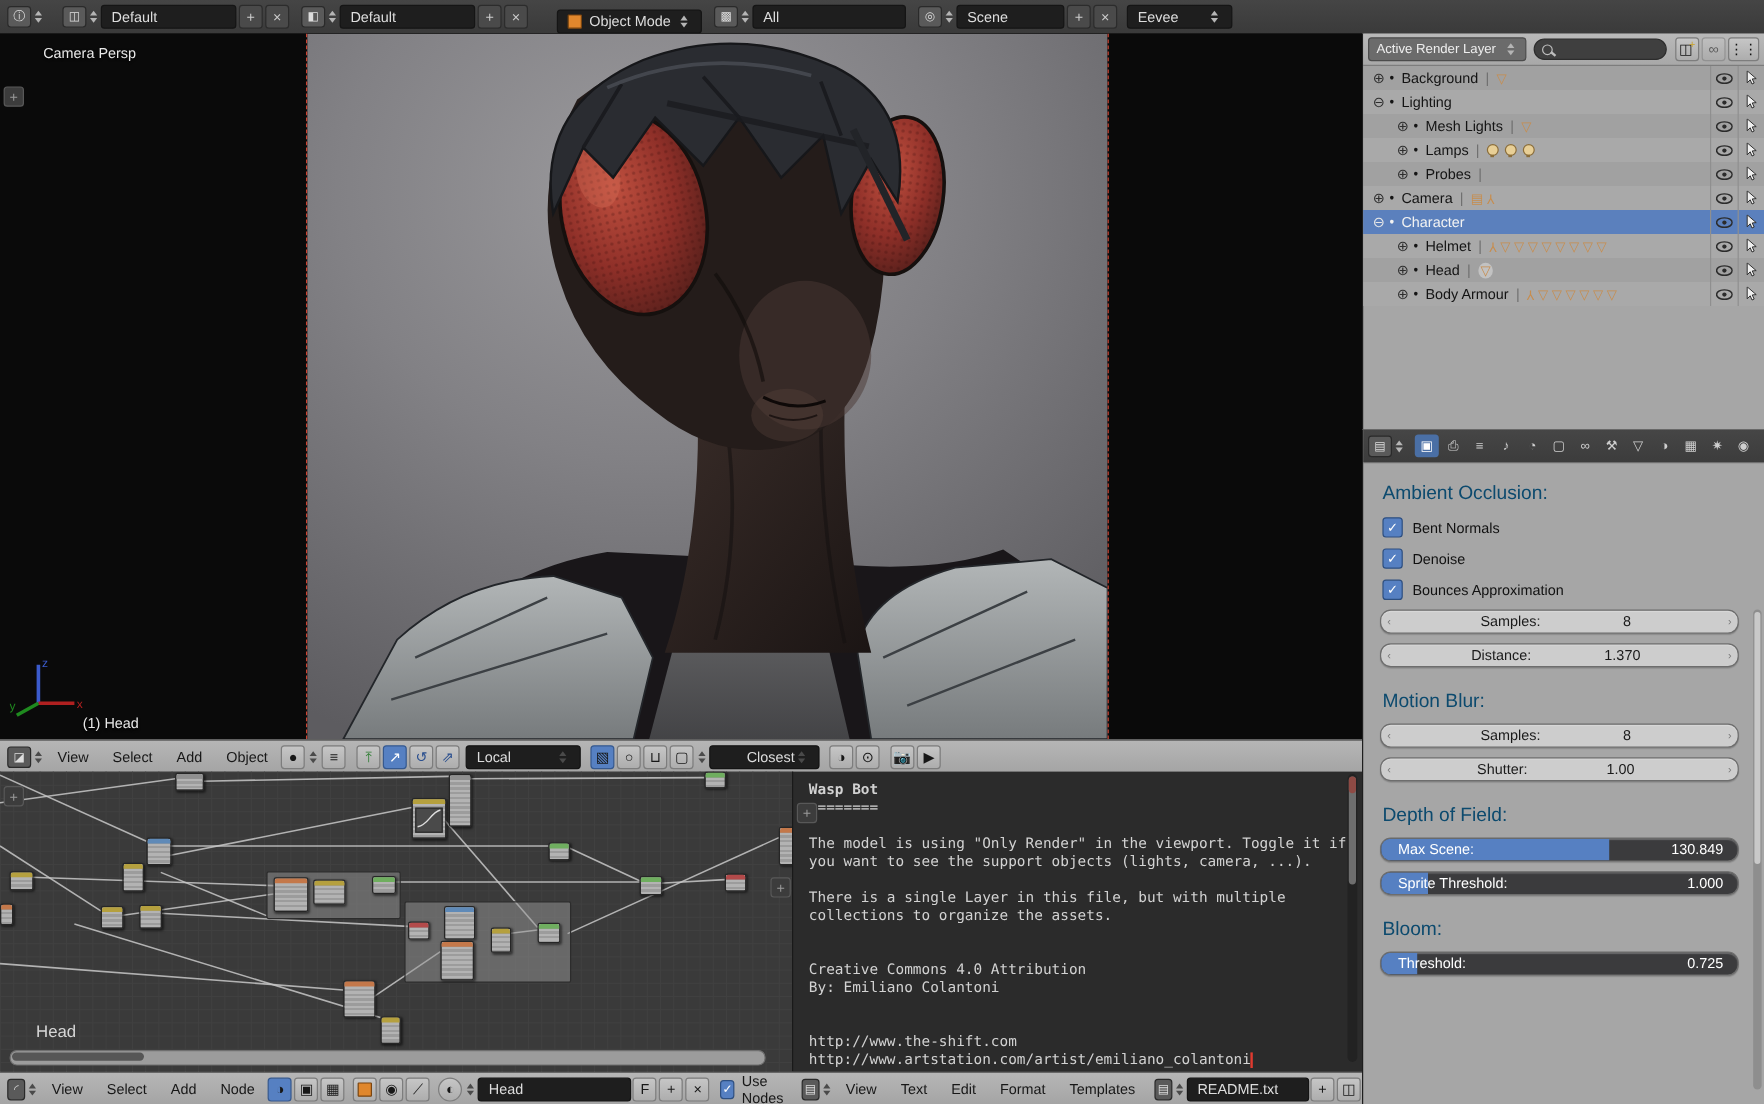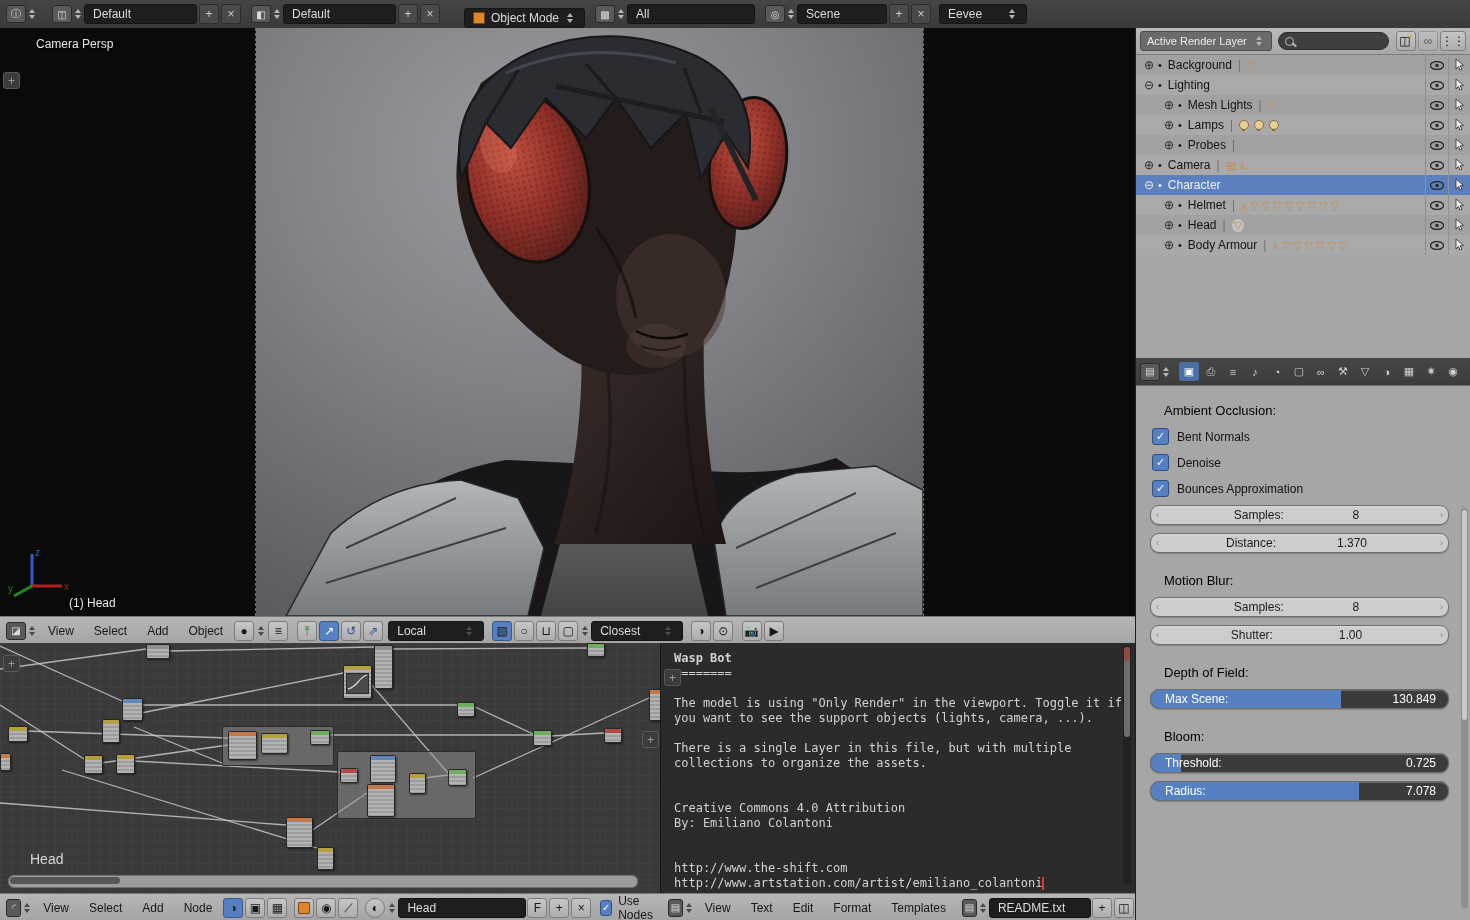--- a/index.html
+++ b/index.html
@@ -92,21 +92,21 @@
   .ic-lamp:after{content:"";position:absolute;left:2px;top:8px;width:3px;height:2px;background:#8a6d3a;}
   .ol-cols{position:absolute;right:0;top:0;height:100%;display:flex;}
   .ol-col{width:22px;height:100%;border-left:1px solid #8f8f8f;display:flex;align-items:center;justify-content:center;}
   
   #properties{left:1135px;top:358px;width:335px;height:562px;background:#a6a6a6;border-left:1px solid #1e1e1e;}
   #prop-tabs{height:27px;background:linear-gradient(#464646,#3c3c3c);border-bottom:1px solid #6e6e6e;
              display:flex;align-items:center;padding:0 4px;}
   .ptab{width:20px;height:19px;border-radius:3px;margin:0 1px;display:flex;align-items:center;justify-content:center;}
   .ptab.active{background:#4a6fa5;}
   #prop-body{position:absolute;left:0;top:27px;right:0;bottom:0;padding:16px 22px 0 14px;overflow:hidden;}
-  .pgroup-title{font-size:13px;color:#000000;margin:2px 0 9px 14px;}
+  .pgroup-title{font-size:16px;color:#0c4a6e;margin:2px 0 9px 2px;}
   .pcheck{display:flex;align-items:center;height:19px;margin:0 0 7px 2px;}
   .pcheck .box{width:15px;height:15px;border-radius:3px;background:#5680c2;border:1px solid #2e4f80;
                color:#fff;font-size:11px;display:flex;align-items:center;justify-content:center;margin-right:8px;}
   .pslider{position:relative;height:18px;border-radius:9px;margin-bottom:8px;border:1px solid #6d6d6d;
            display:flex;align-items:center;justify-content:space-between;font-size:12px;overflow:hidden;
            box-shadow:inset 0 1px 1px rgba(255,255,255,.25),0 1px 1px rgba(0,0,0,.2);}
   .pslider .lab{margin-left:14px;position:relative;z-index:2;} .pslider .val{margin-right:12px;position:relative;z-index:2;}
   .ps-plain{background:#cdcdcd;color:#1a1a1a;}
   .ps-blue{background:#5680c2;color:#fff;}
   .ps-split{background:#3b3b3d;color:#fff;}
@@ -298,21 +298,21 @@
         </span>
     </span>
     <span class="bar-icbtn active" style="margin-left:8px;">▧</span>
     <span class="bar-icbtn">○</span>
     <span class="bar-icbtn">⊔</span>
     <span class="bar-icbtn">▢</span>
     <span class="spin">
         <i class="up"></i>
         <i class="dn"></i>
       </span>
-    <span class="bar-field" style="width:74px;justify-content:space-between;">
+    <span class="bar-field" style="width:74px;justify-content:flex-end;">
       <span>Closest</span>
       <span class="spin">
           <i class="up"></i>
           <i class="dn"></i>
         </span>
     </span>
     <span class="bar-icbtn" style="margin-left:8px;">◑</span>
     <span class="bar-icbtn">⊙</span>
     <span class="bar-icbtn" style="margin-left:8px;">📷</span>
     <span class="bar-icbtn">▶</span>
@@ -835,32 +835,32 @@
           <span class="val">1.00</span>
           <span class="ps-arrow" style="margin-right: 5px;">›</span>
         </div>
         <div style="height: 10px;"></div>
         <div class="pgroup-title">Depth of Field:</div>
         <div class="pslider ps-split">
           <span class="ps-fill" style="width: 64%;"></span>
           <span class="lab">Max Scene:</span>
           <span class="val">130.849</span>
         </div>
+        <div class="pslider ps-split">
+          <span class="ps-fill" style="width: 13%;"></span>
+          <span class="lab">Sprite Threshold:</span>
+          <span class="val">1.000</span>
+        </div>
         <div style="height: 10px;"></div>
         <div class="pgroup-title">Bloom:</div>
         <div class="pslider ps-split">
           <span class="ps-fill" style="width: 10%;"></span>
           <span class="lab">Threshold:</span>
           <span class="val">0.725</span>
         </div>
-        <div class="pslider ps-split">
-          <span class="ps-fill" style="width: 70%;"></span>
-          <span class="lab">Radius:</span>
-          <span class="val">7.078</span>
-        </div>
         <div style="height: 10px;"></div>
       </div>
     <div id="prop-scroll">
         <div id="prop-thumb"></div>
       </div>
   </div>
 
 </div>
 
 </body></html>

